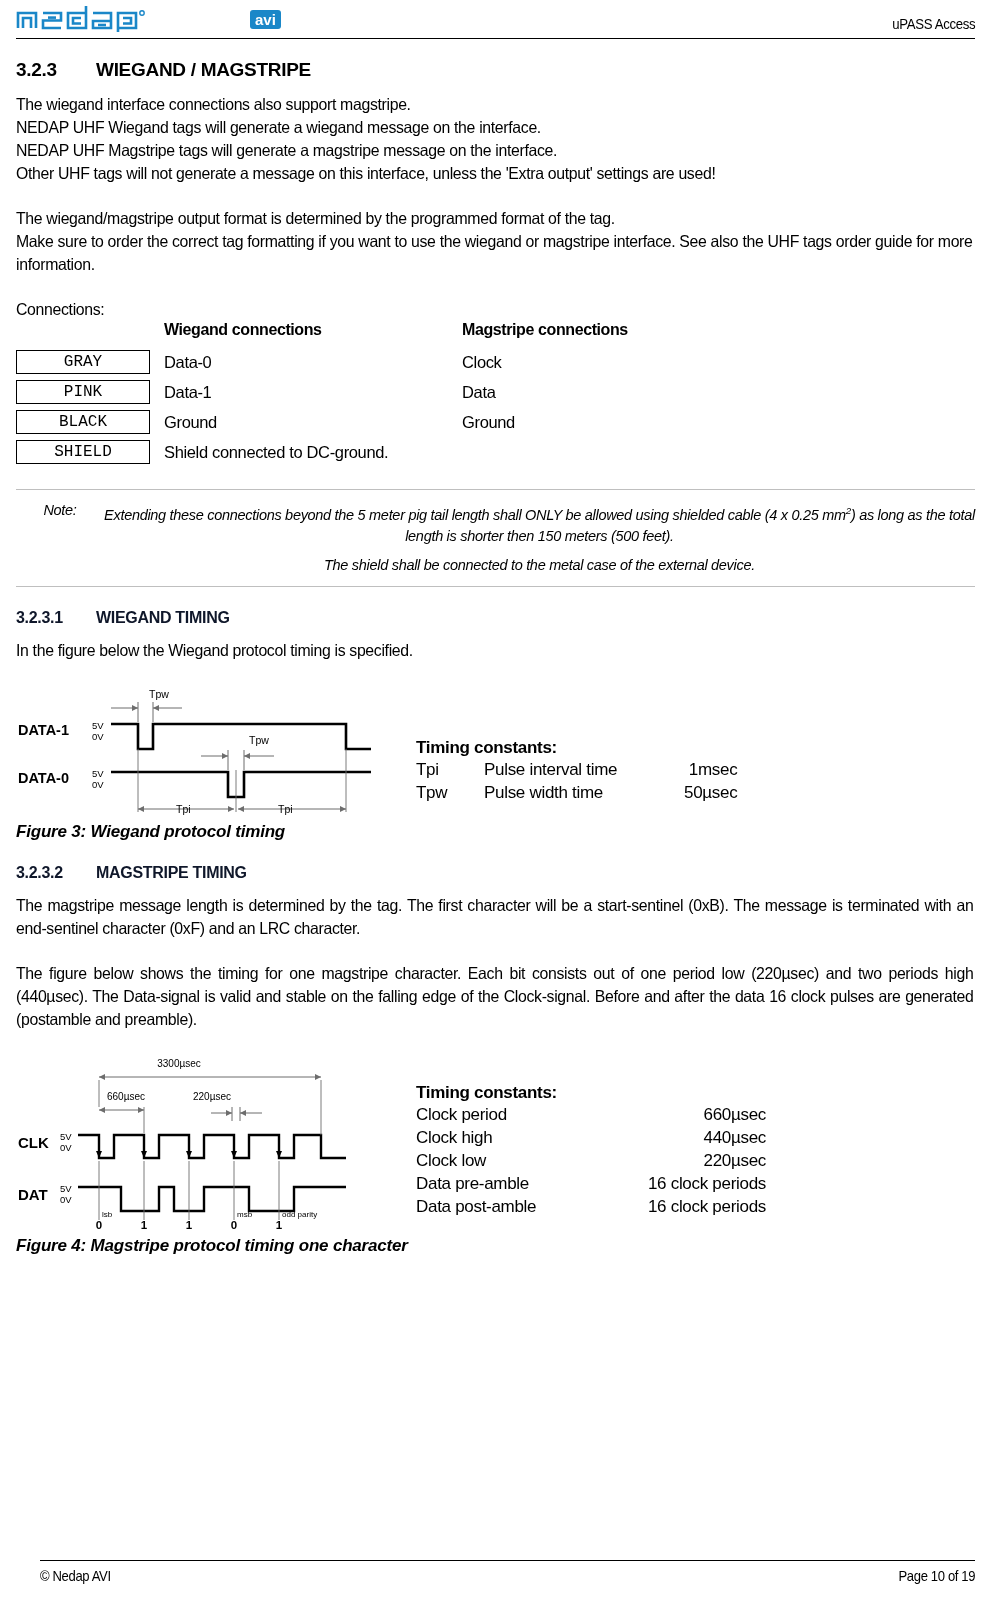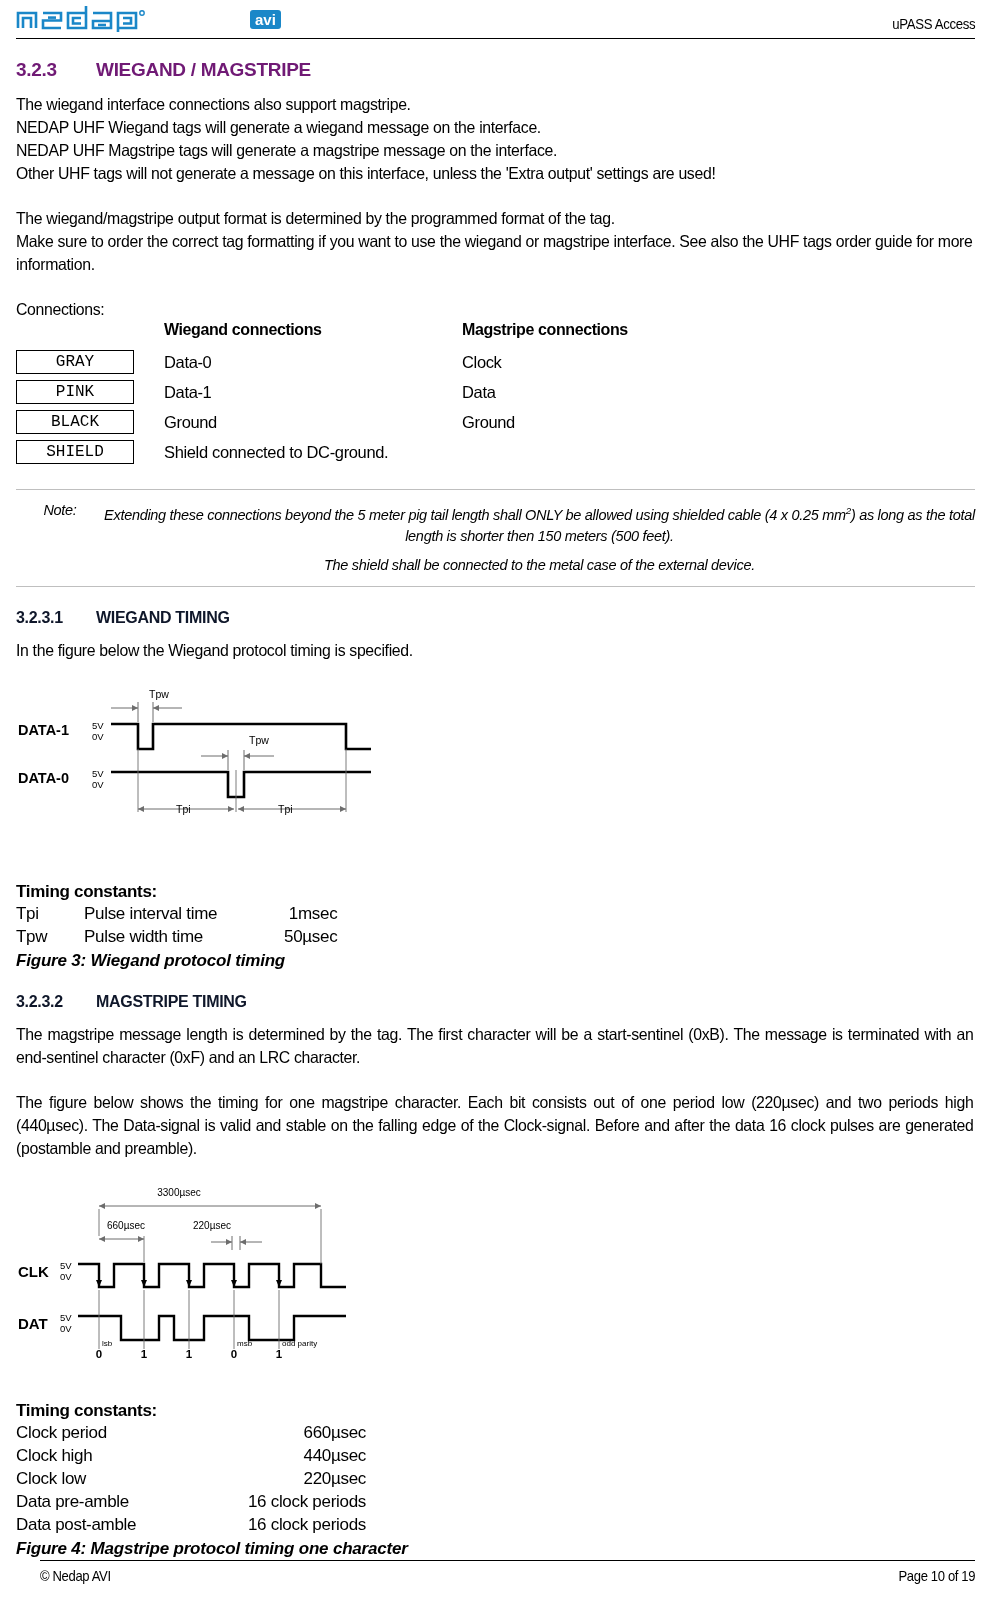--- a/index.html
+++ b/index.html
@@ -59,21 +59,21 @@
     margin-top: 2px;
   }
   .header-rule {
     border: 0;
     border-top: 1.6px solid #000;
     margin: 6px 0 0 0;
   }
 
   
   .h3 {
-    color: #701a75;
+    color: #000000;
     font-weight: bold;
     font-size: 19px;
     margin: 20px 0 12px 0;
     display: flex;
     letter-spacing: -0.3px;
   }
   .h3 .num { width: 80px; flex: none; }
   .h4 {
     color: #0f172a;
     font-weight: bold;
@@ -104,21 +104,21 @@
   }
   .conn-table td { padding: 0; vertical-align: middle; }
   .col-wire { width: 148px; }
   .col-wg   { width: 298px; }
   .wire-box {
     border: 1.4px solid #000;
     text-align: center;
     font-family: "Liberation Mono", "DejaVu Sans Mono", monospace;
     font-size: 16px;
     line-height: 20px;
-    padding: 1px 8px;
+    padding: 1px 16px;
     width: 100px;
     margin: 3px 0;
   }
   .th-bold {
     font-weight: bold;
     font-size: 16px;
     letter-spacing: -0.4px;
     padding-bottom: 8px !important;
   }
   .cell-txt {
@@ -146,21 +146,20 @@
   .note-body { flex: 1; }
   .note-body p { margin: 0 0 8px 0; }
   .note-body p:last-child { margin-bottom: 0; }
   sup { font-size: 0.68em; vertical-align: super; }
 
   
   .figure-row {
     display: flex;
     align-items: flex-start;
     margin-top: 14px;
-    flex-direction: column;
   }
   .fig-left { flex: none; }
   .fig-right { flex: none; padding-top: 62px; }
   .fig-right.mag { padding-top: 38px; }
   .tc-title {
     font-weight: bold;
     font-size: 17px;
     letter-spacing: -0.3px;
     margin-bottom: 1px;
   }

